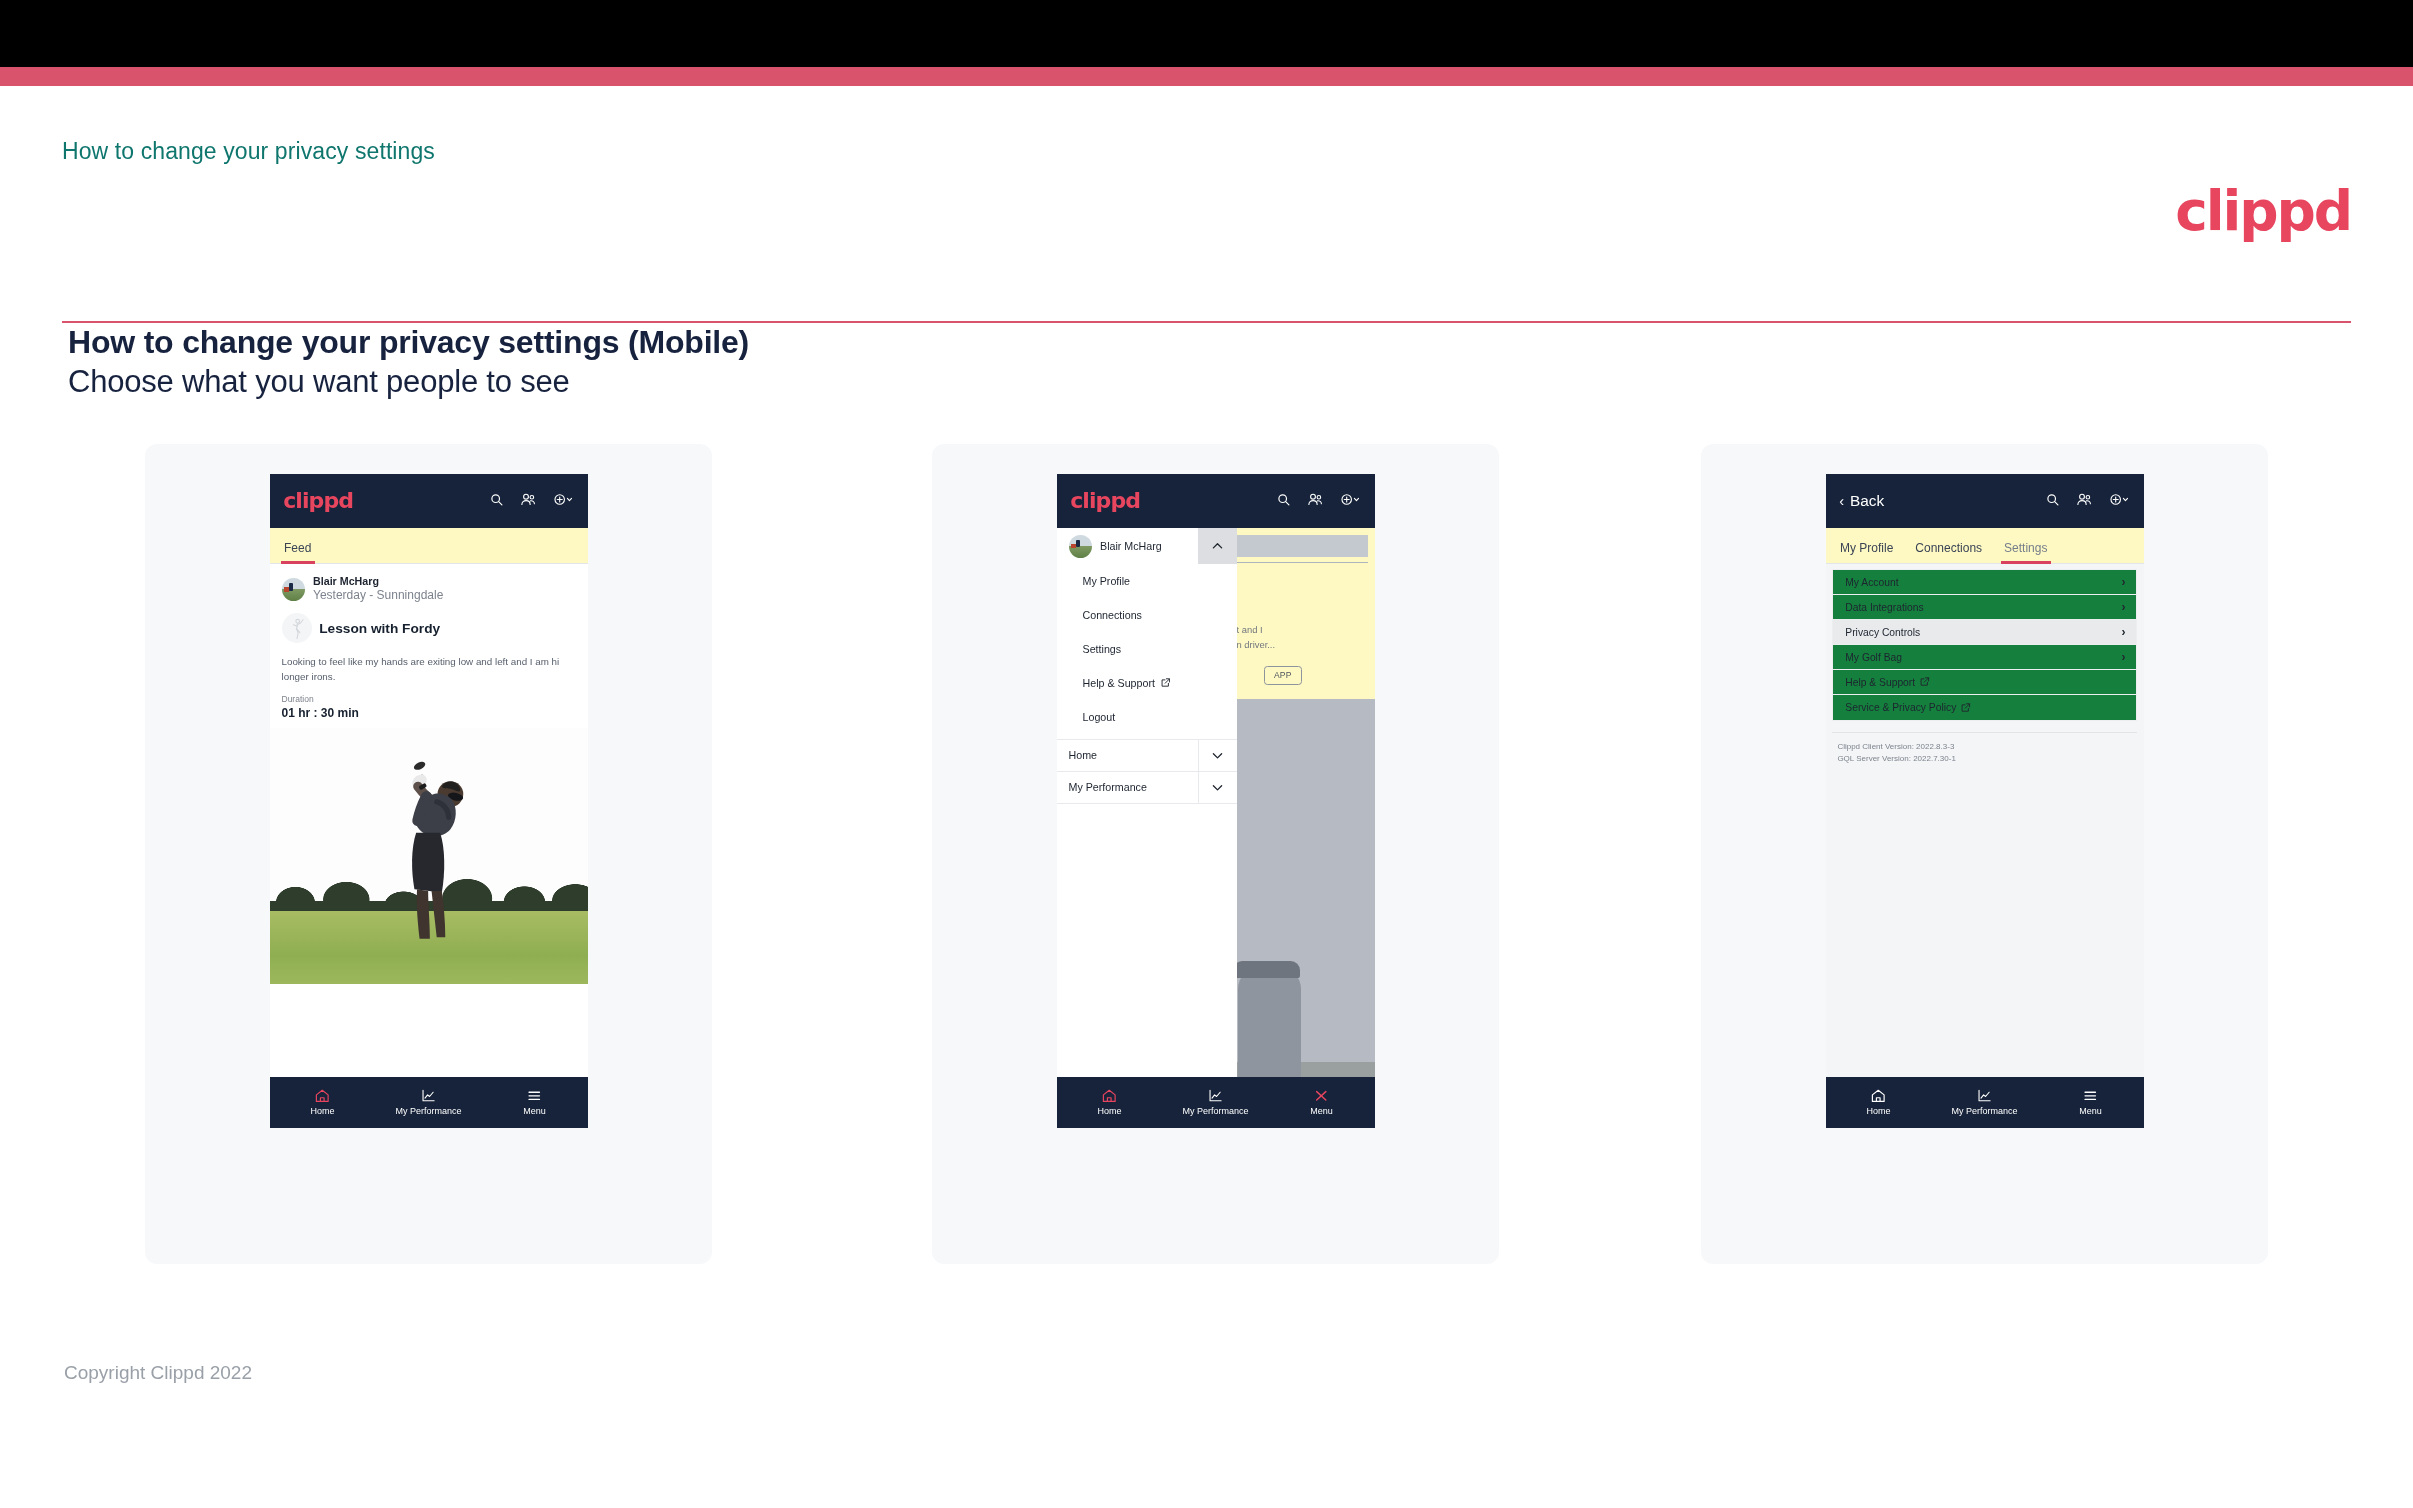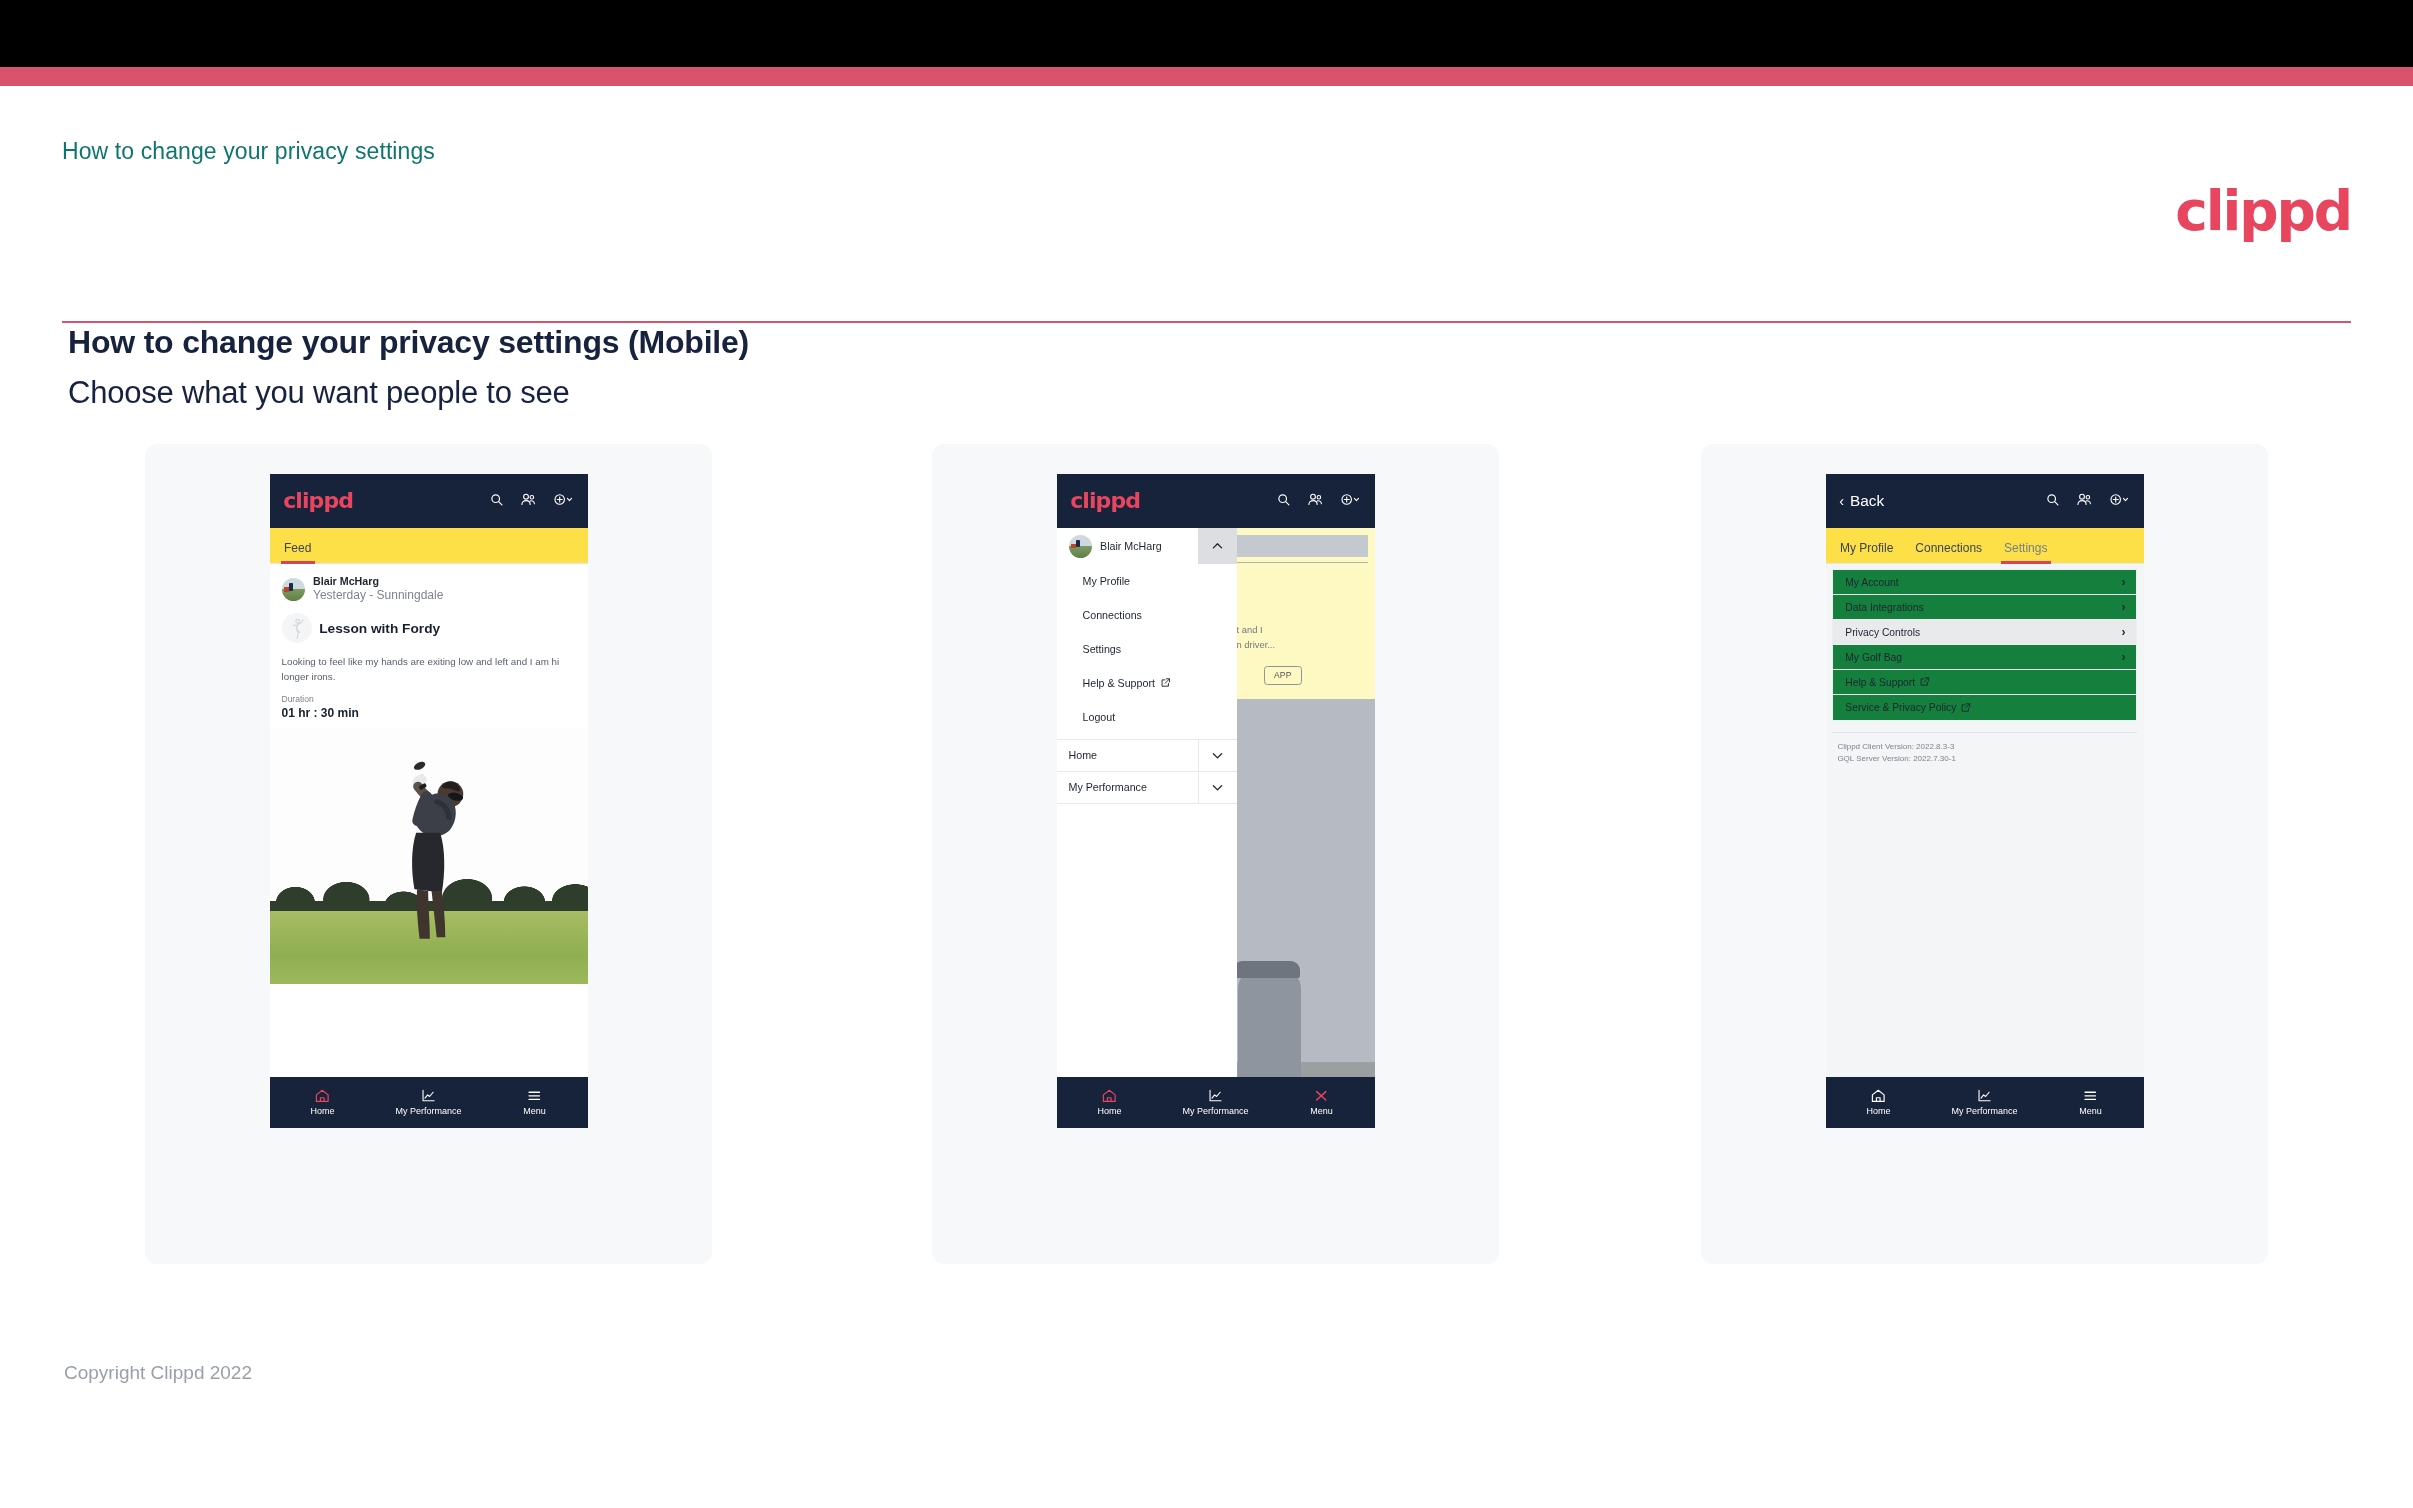--- a/index.html
+++ b/index.html
@@ -31,21 +31,21 @@
   .header-rule {
     position:absolute; left:62px; right:62px; top:236px; height:1.7px; background:#d9536c;
   }
 
   
   .page-title {
     position:absolute; left:68px; top:324px;
     font-size:32px; font-weight:700; color:#17223f; letter-spacing:-0.2px;
   }
   .page-subtitle {
-    position:absolute; left:68px; top:375px;
+    position:absolute; left:68px; top:364px;
     font-size:31px; font-weight:400; color:#17223f; letter-spacing:-0.2px;text-align:right;
   }
 
   
   .cards { position:absolute; left:0; top:444px; width:2413px; height:820px; }
   .card {
     position:absolute; top:0; width:567px; height:820px;
     background:#f7f8fa; border-radius:12px;
   }
   .card-1 { left:145px; }
@@ -67,21 +67,21 @@
     color:#e8455f; font-size:22px; font-weight:700; letter-spacing:-0.9px;
     font-family:"DejaVu Sans", sans-serif; line-height:1;
   }
   .app-back { color:#ffffff; font-size:15.4px; display:flex; align-items:center; gap:6px; }
   .app-back .chev { font-size:14.5px; line-height:1; }
   .app-top-icons { margin-left:auto; display:flex; align-items:center; gap:18px; }
   .ic { display:block; }
 
   
   .tabrow {
-    position:relative; height:36px; background:#fde047;
+    position:relative; height:36px; background:#fef9c3;
     display:flex; align-items:flex-end; padding:0 14.5px;
     border-bottom:0.9px solid #e3e5e8;
   }
   .tab { font-size:12px; color:#3b4455; padding:0 0 7.7px 0; margin-right:22px; position:relative; }
   .tab.active::after {
     content:""; position:absolute; left:-3.4px; right:-3.4px; bottom:-0.9px; height:2.6px; background:#d9425f;
   }
   .tab.muted { color:#757d8a; }
 
   

